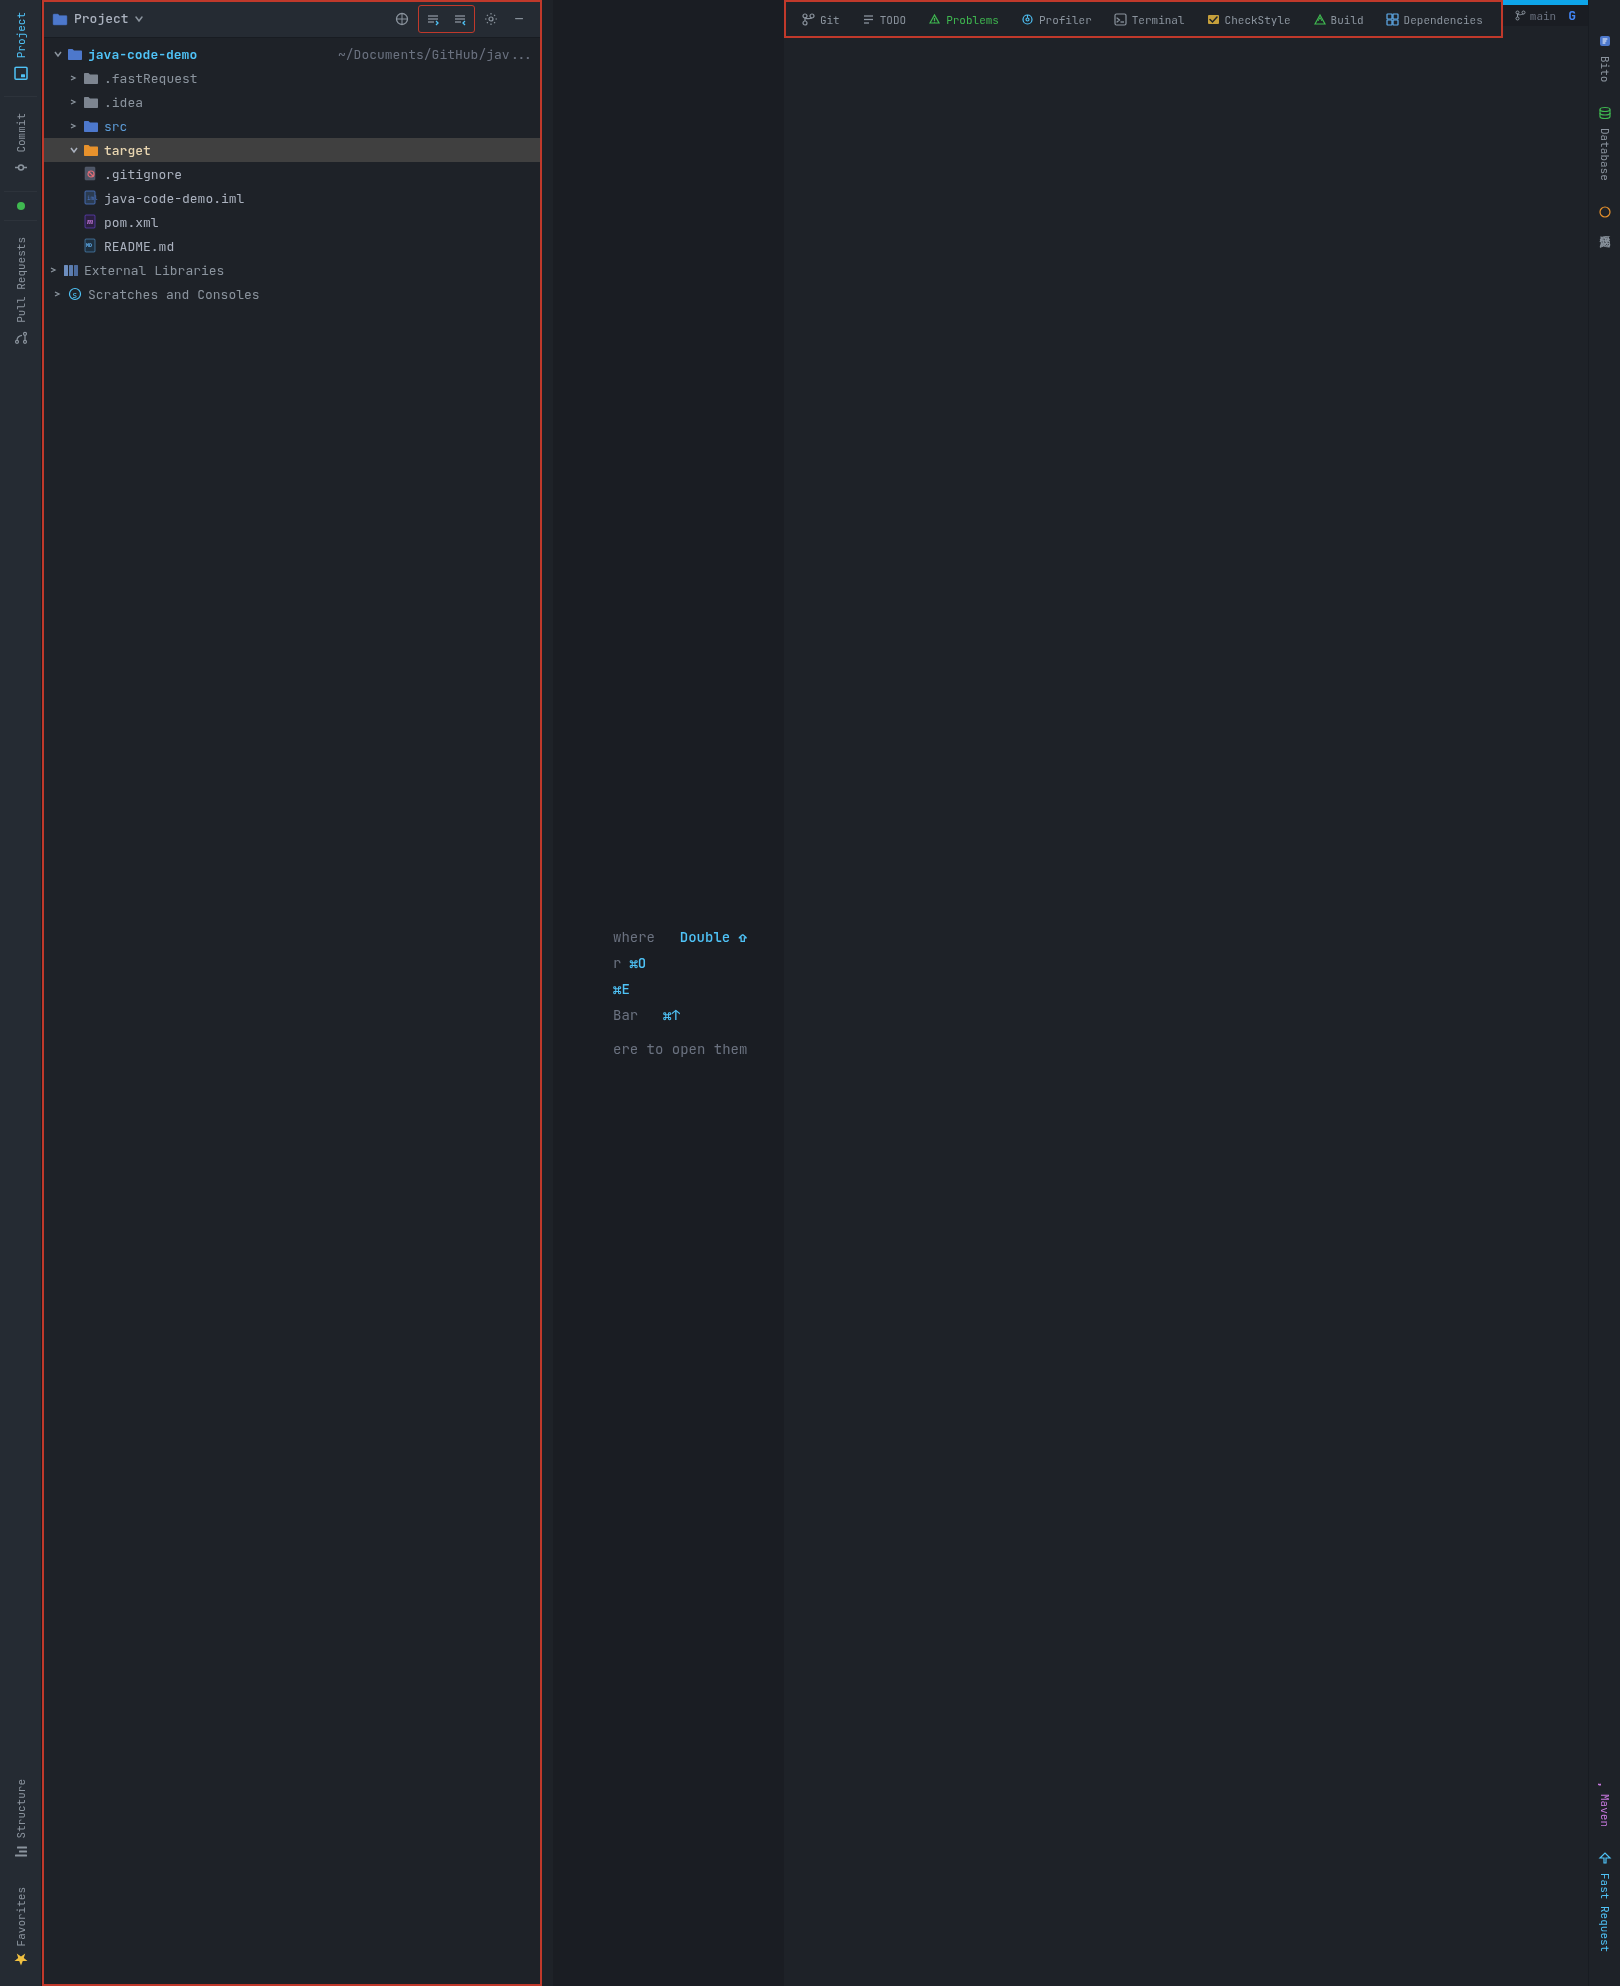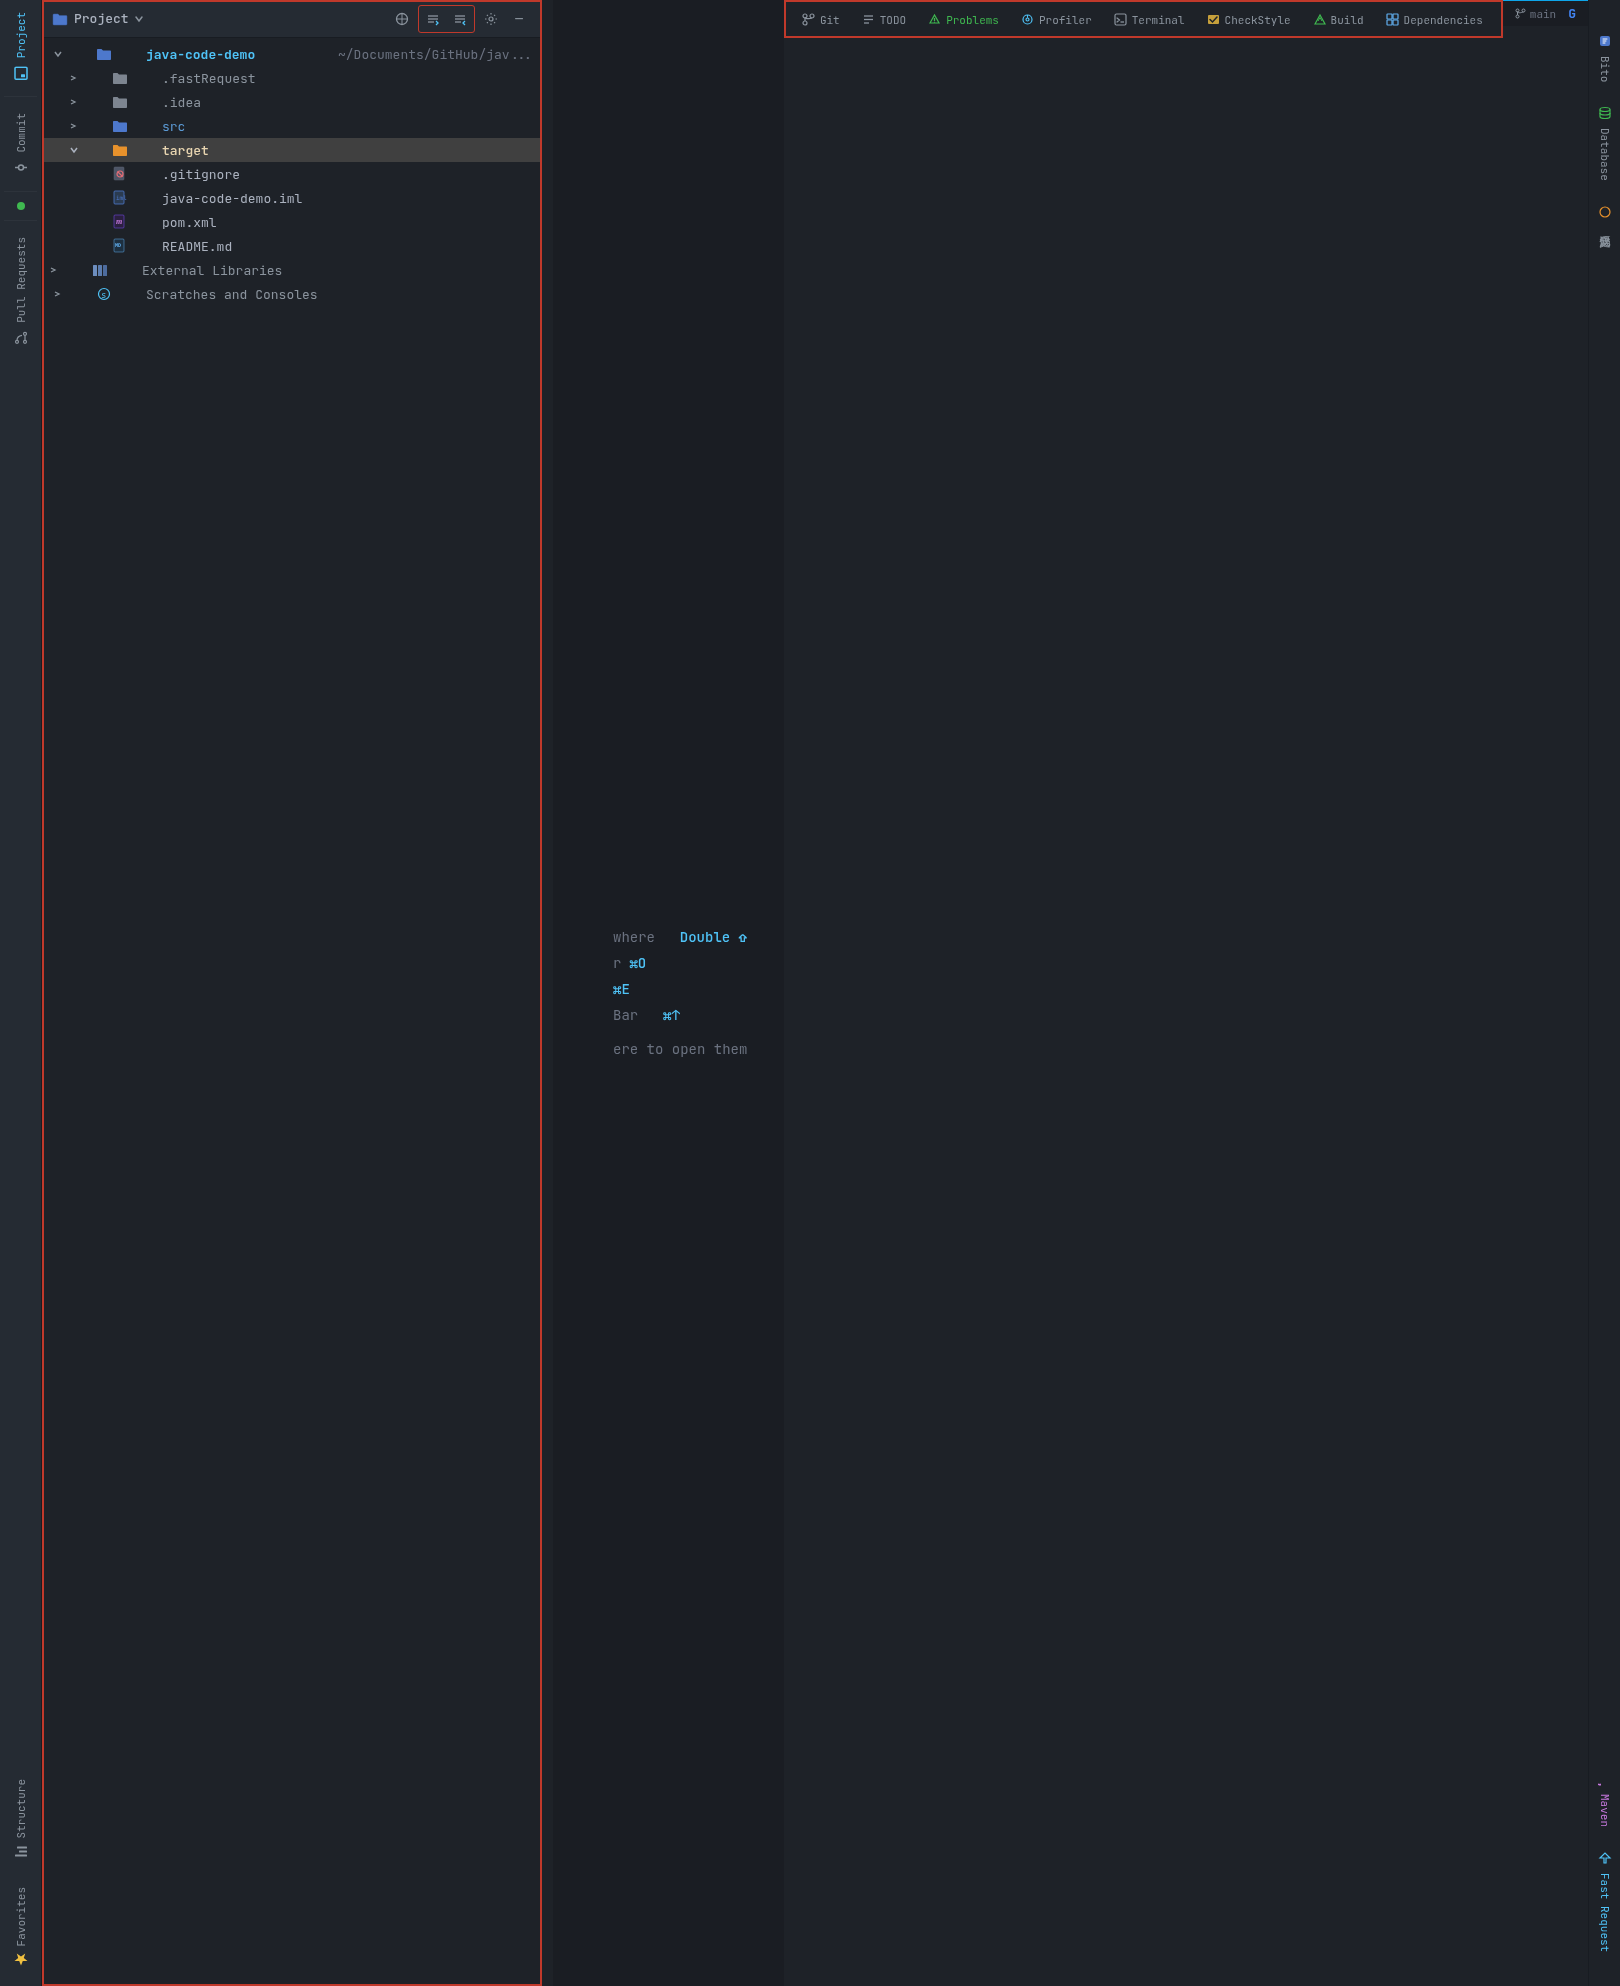--- a/index.html
+++ b/index.html
@@ -128,21 +128,20 @@
     }
 
     .tree-item {
       display: flex;
       align-items: center;
       padding: 2px 8px;
       cursor: pointer;
       user-select: none;
       height: 24px;
       font-size: 13px;
-      gap: 29px;
     }
     .tree-item.selected { background: #404040; }
 
     .tree-arrow {
       width: 16px;
       height: 16px;
       display: flex;
       align-items: center;
       justify-content: center;
       font-size: 10px;
@@ -257,21 +256,21 @@
       white-space: nowrap;
       display: flex;
       align-items: center;
       gap: 4px;
     }
 
     
     .status-bar {
       height: 26px;
       background: #1a1d23;
-      border-top: 1px solid #0ea5e9;
+      border-top: 5px solid #0ea5e9;
       display: flex;
       align-items: center;
       padding: 0 12px;
       justify-content: flex-end;
       gap: 12px;
     }
 
     .status-item {
       font-size: 11px;
       color: #6b7280;

